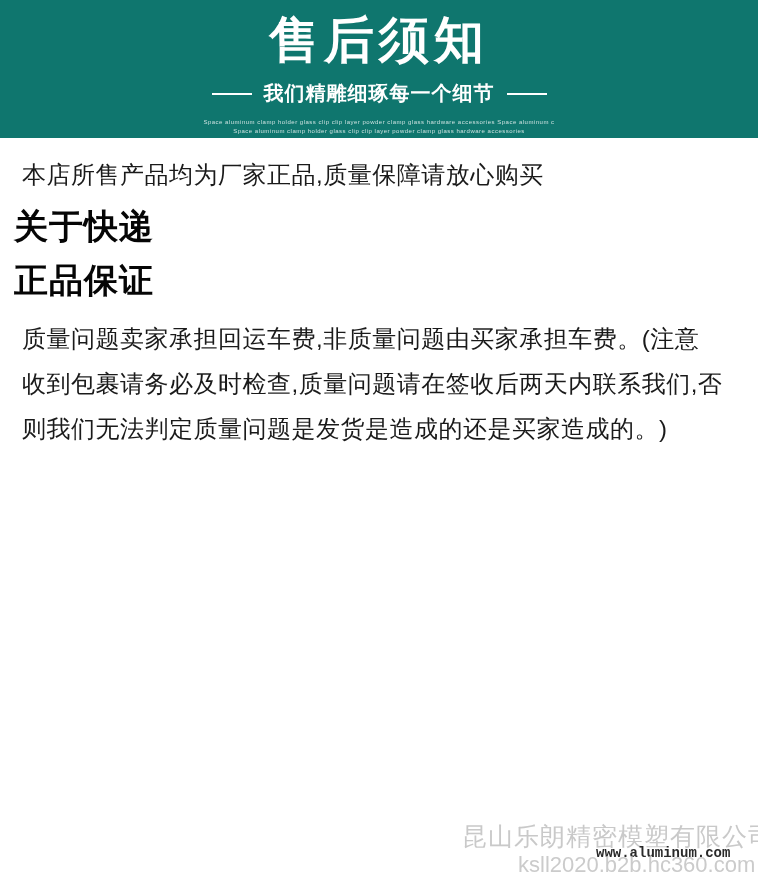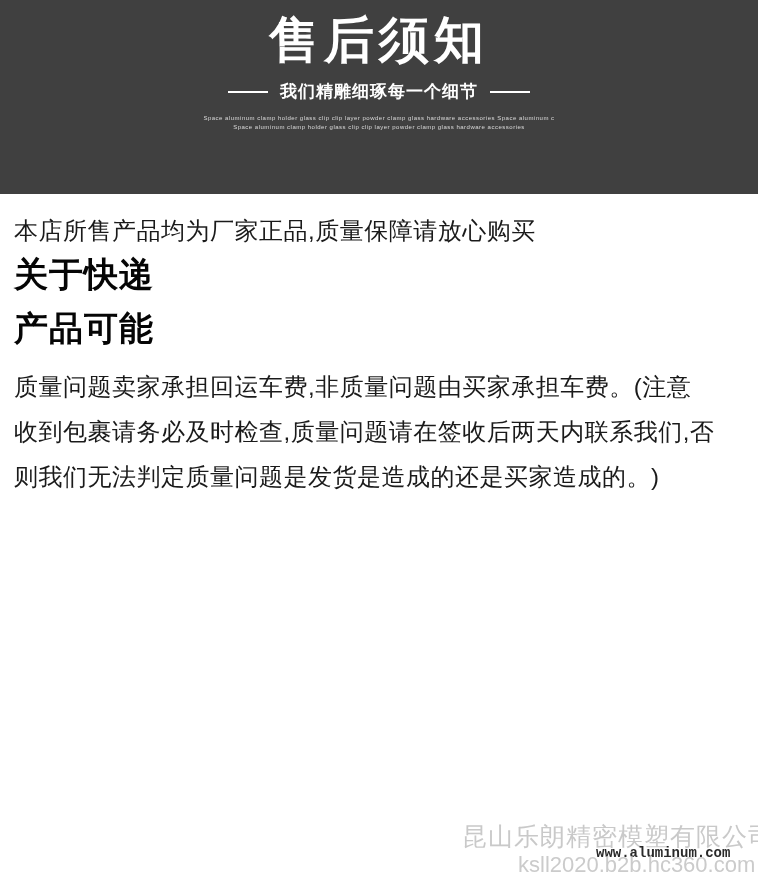--- a/index.html
+++ b/index.html
@@ -10,40 +10,40 @@
     height: 875px;
     margin: 0 auto;
     background: #ffffff;
     overflow: hidden;
     font-family: "Liberation Sans", sans-serif;
   }
 
   
   .banner {
     width: 100%;
-    height: 194px;
-    background: #404040;
+    height: 138px;
+    background: #0f766e;
     color: #ffffff;
     text-align: center;
   }
   .banner-title {
     margin: 0;
     padding-top: 12px;
     font-size: 50px;
     line-height: 56px;
     font-weight: bold;
     letter-spacing: 5px;
   }
   .banner-subtitle {
     display: flex;
     align-items: center;
     justify-content: center;
     gap: 12px;
     margin-top: 12px;
-    font-size: 17px;
+    font-size: 20px;
     font-weight: bold;
     letter-spacing: 1px;
   }
   .dash-line {
     display: inline-block;
     width: 40px;
     height: 2px;
     background: #ffffff;
   }
   .tagline {
@@ -61,21 +61,21 @@
   }
   .notice-section h2 {
     margin: 0;
     font-size: 34px;
     line-height: 40px;
     font-weight: bold;
     color: #050505;
     letter-spacing: 1px;
   }
   .notice-section p {
-    margin: 0;
+    margin: 8px;
     font-size: 24px;
     line-height: 45px;
     color: #1a1a1a;
     white-space: pre-line;
     letter-spacing: 0.5px;
   }
   .sec-1 h2 { margin-top: 70px; }
   .sec-1 p  { margin-top: 14px; line-height: 46px; }
   .sec-2 h2 { }
   .sec-2 p  { margin-top: 14px; }
@@ -136,21 +136,21 @@
     <section class="notice-section sec-1">
       <p>本店所售产品均为厂家正品,质量保障请放心购买</p>
     </section>
 
     <section class="notice-section sec-2">
       <h2>关于快递</h2>
     </section>
 
 
     <section class="notice-section sec-4">
-      <h2>产品可能</h2>
+      <h2>正品保证</h2>
       <p>质量问题卖家承担回运车费,非质量问题由买家承担车费。(注意
 收到包裹请务必及时检查,质量问题请在签收后两天内联系我们,否
 则我们无法判定质量问题是发货是造成的还是买家造成的。)</p>
     </section>
 
   </main>
 
   <div class="wm-company">昆山乐朗精密模塑有限公司</div>
   <div class="wm-url-dark">www.aluminum.com</div>
   <div class="wm-url-gray">ksll2020.b2b.hc360.com</div>

